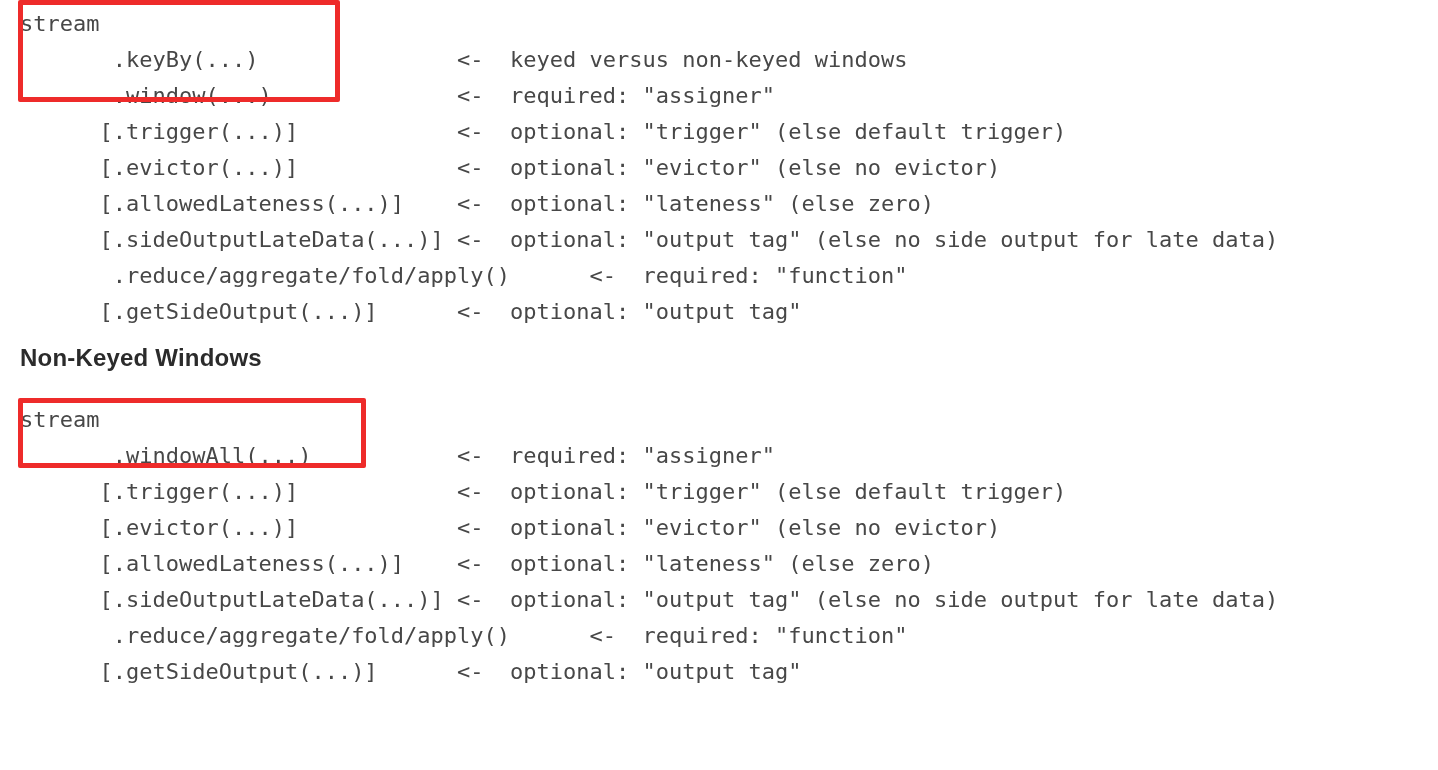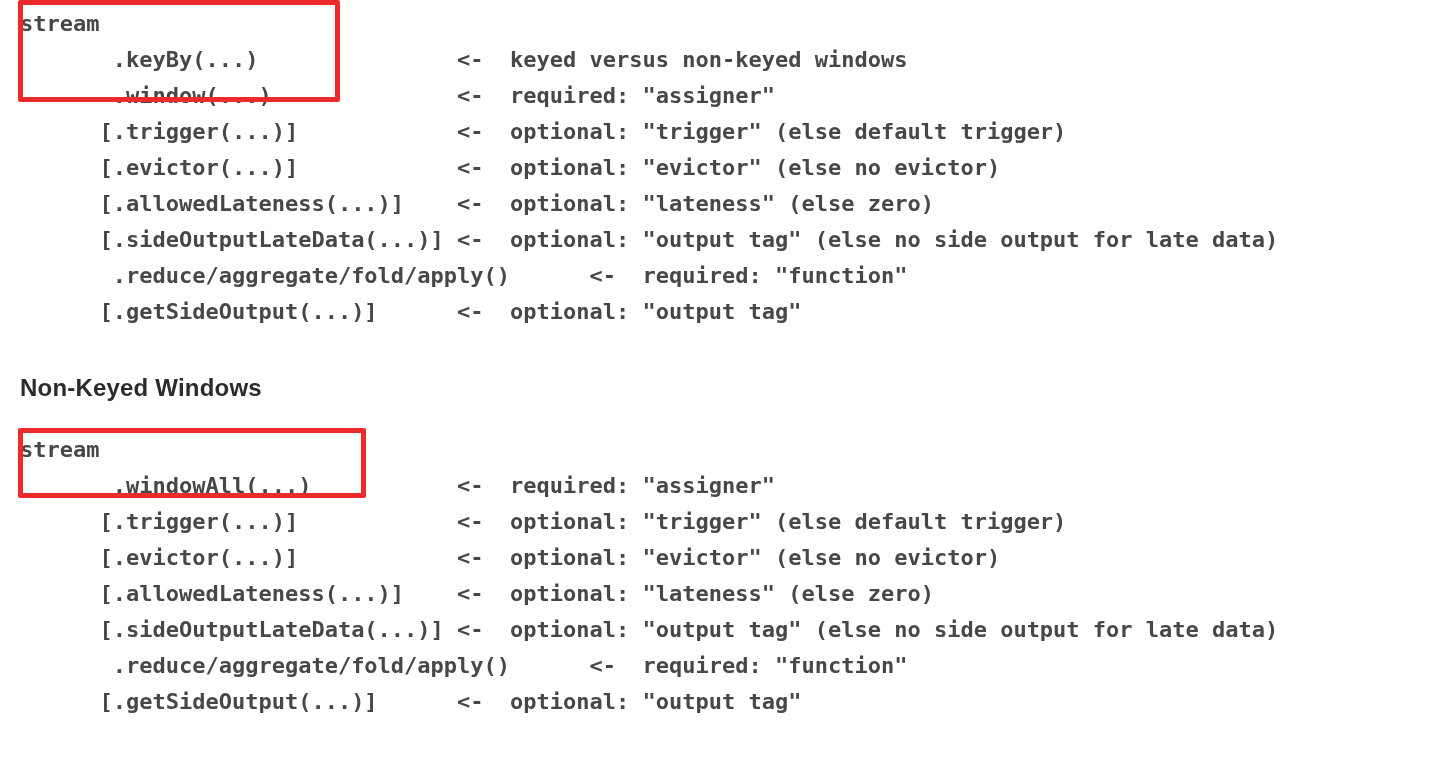--- a/index.html
+++ b/index.html
@@ -16,32 +16,31 @@
     box-sizing: border-box;
   }
   .section-heading {
     font-weight: 700;
     font-size: 24px;
     letter-spacing: 0.2px;
     margin: 4px 0 26px 10px;
     color: #2b2b2b;
   }
   .section-heading.second {
-    margin-top: 44px;
+    margin-top: 14px;
     margin-bottom: 30px;
   }
   pre.code-block {
     position: relative;
     margin: 0 0 10px 10px;
     font-family: ui-monospace, "SF Mono", Menlo, Monaco, Consolas, "Lucida Console", monospace;
     font-size: 22px;
     line-height: 36px;
     color: #474747;
     white-space: pre;
-    font-weight: bold;
   }
   
   .hl-box {
     position: absolute;
     border: 5px solid #ee2b2a;
     border-radius: 2px;
     box-sizing: border-box;
     pointer-events: none;
   }
 </style>

